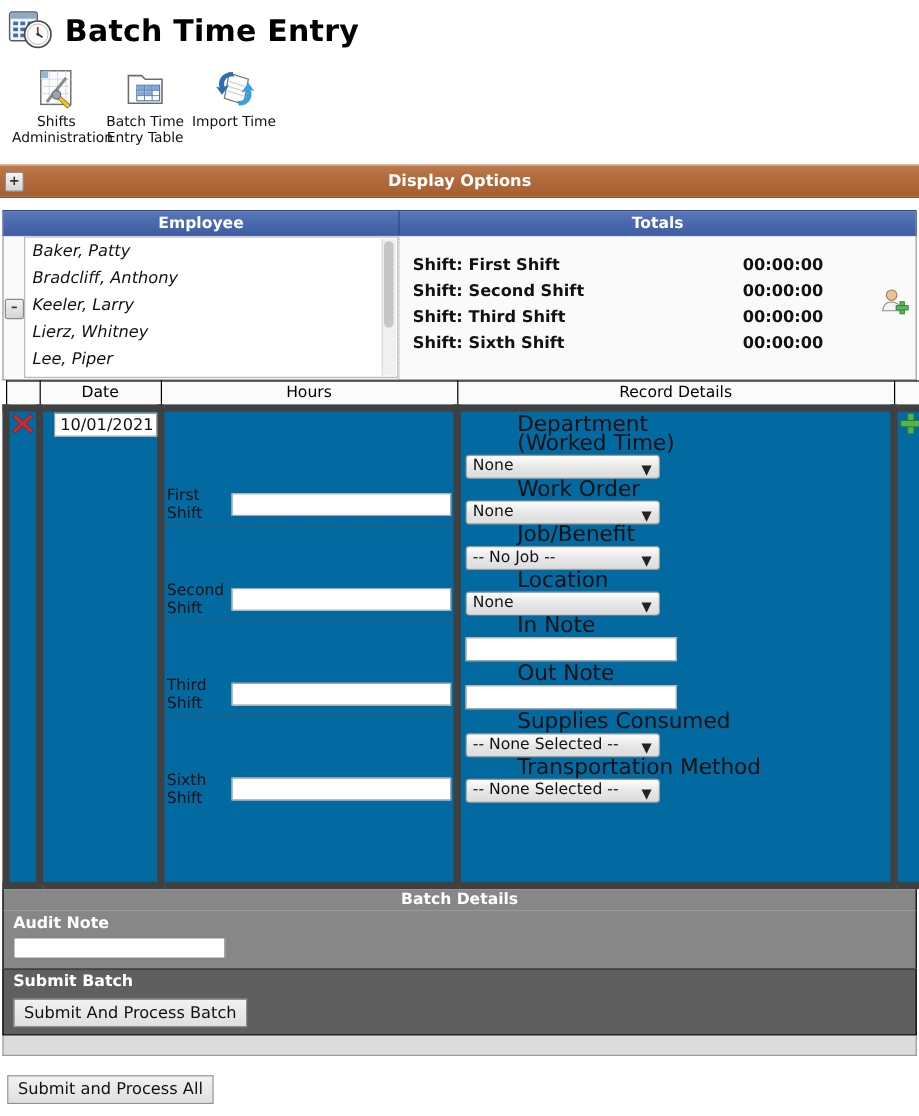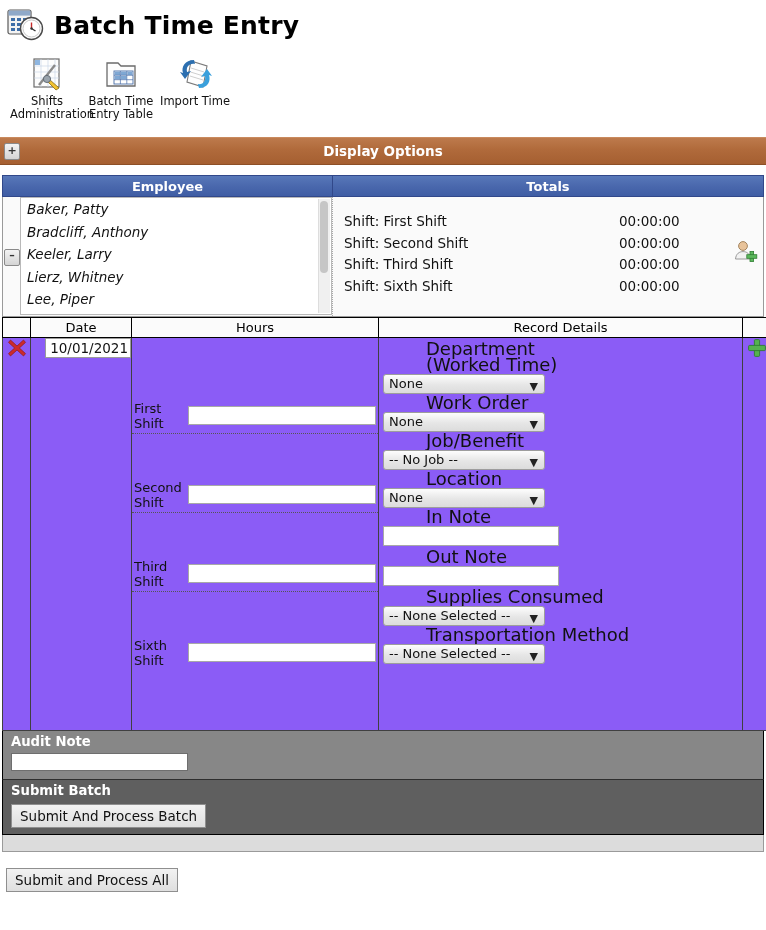--- a/index.html
+++ b/index.html
@@ -68,35 +68,35 @@
     height: 118px; background: #fff; border: 1px solid #b9b9b9; box-sizing: border-box;
     overflow: hidden; position: relative; font-style: italic;
   }
   .emp-item { font-size: 13.5px; color: #111; padding: 1px 6px; line-height: 20.6px; cursor: pointer; }
   .emp-scroll {
     position: absolute; right: 1px; top: 1px; width: 11px; bottom: 1px;
     background: #f0f0f0; border-left: 1px solid #ddd;
   }
   .emp-thumb { position: absolute; top: 2px; left: 1px; width: 8px; height: 72px; background: #c6c6c6; border-radius: 4px; }
 
-  .tot-col { flex: 1; position: relative; padding: 14px 0 0 11px; box-sizing: border-box; }
+  .tot-col { flex: 1; position: relative; padding: 14px 0 0 11px; box-sizing: border-box; font-weight: bold; }
   .tot-row { display: flex; font-size: 13.5px; color: #111; line-height: 21.5px; }
   .tot-name { width: 275px; }
   .tot-val {}
   .addperson {
     position: absolute; right: 4px; top: 42px; width: 26px; height: 26px; cursor: pointer;
   }
 
   
   table.main { border-collapse: collapse; width: 100%; table-layout: fixed; }
   table.main th {
     border: 1px solid #000; background: #fbfbfb; font-size: 13px; font-weight: normal;
     color: #000; height: 19px; padding: 0;
   }
-  table.main td { border: 1px solid #404040; padding: 0; vertical-align: top; background: #8b5cf6; }
+  table.main td { border: 6px solid #404040; padding: 0; vertical-align: top; background: #0369a1; }
   .c-del { width: 27px; }
   .c-date { width: 100px; }
   .c-hours { width: 246px; }
   .c-rec { width: 363px; }
   .c-add { width: 27px; }
 
   .del-cell, .add-cell { text-align: center; vertical-align: middle; }
 
   .date-cell { text-align: right; vertical-align: middle; padding-right: 0; }
   .date-input {
@@ -406,20 +406,21 @@
               <rect x="7.4" y="1.6" width="5.2" height="16.8" rx="1"></rect>
               <rect x="1.6" y="7.4" width="16.8" height="5.2" rx="1"></rect>
             </g>
           </svg>
         </span>
       </td>
     </tr>
   </tbody>
     </table>
 
+  <div class="bd-head">Batch Details</div>
   <div class="bd-body">
     <div class="bd-label">Audit  Note</div>
     <div class="bd-input"></div>
   </div>
 
   <div class="sb-wrap">
     <div class="sb-label">Submit Batch</div>
     <span class="btn" style="margin-top:4px;">Submit And Process Batch</span>
   </div>
 

